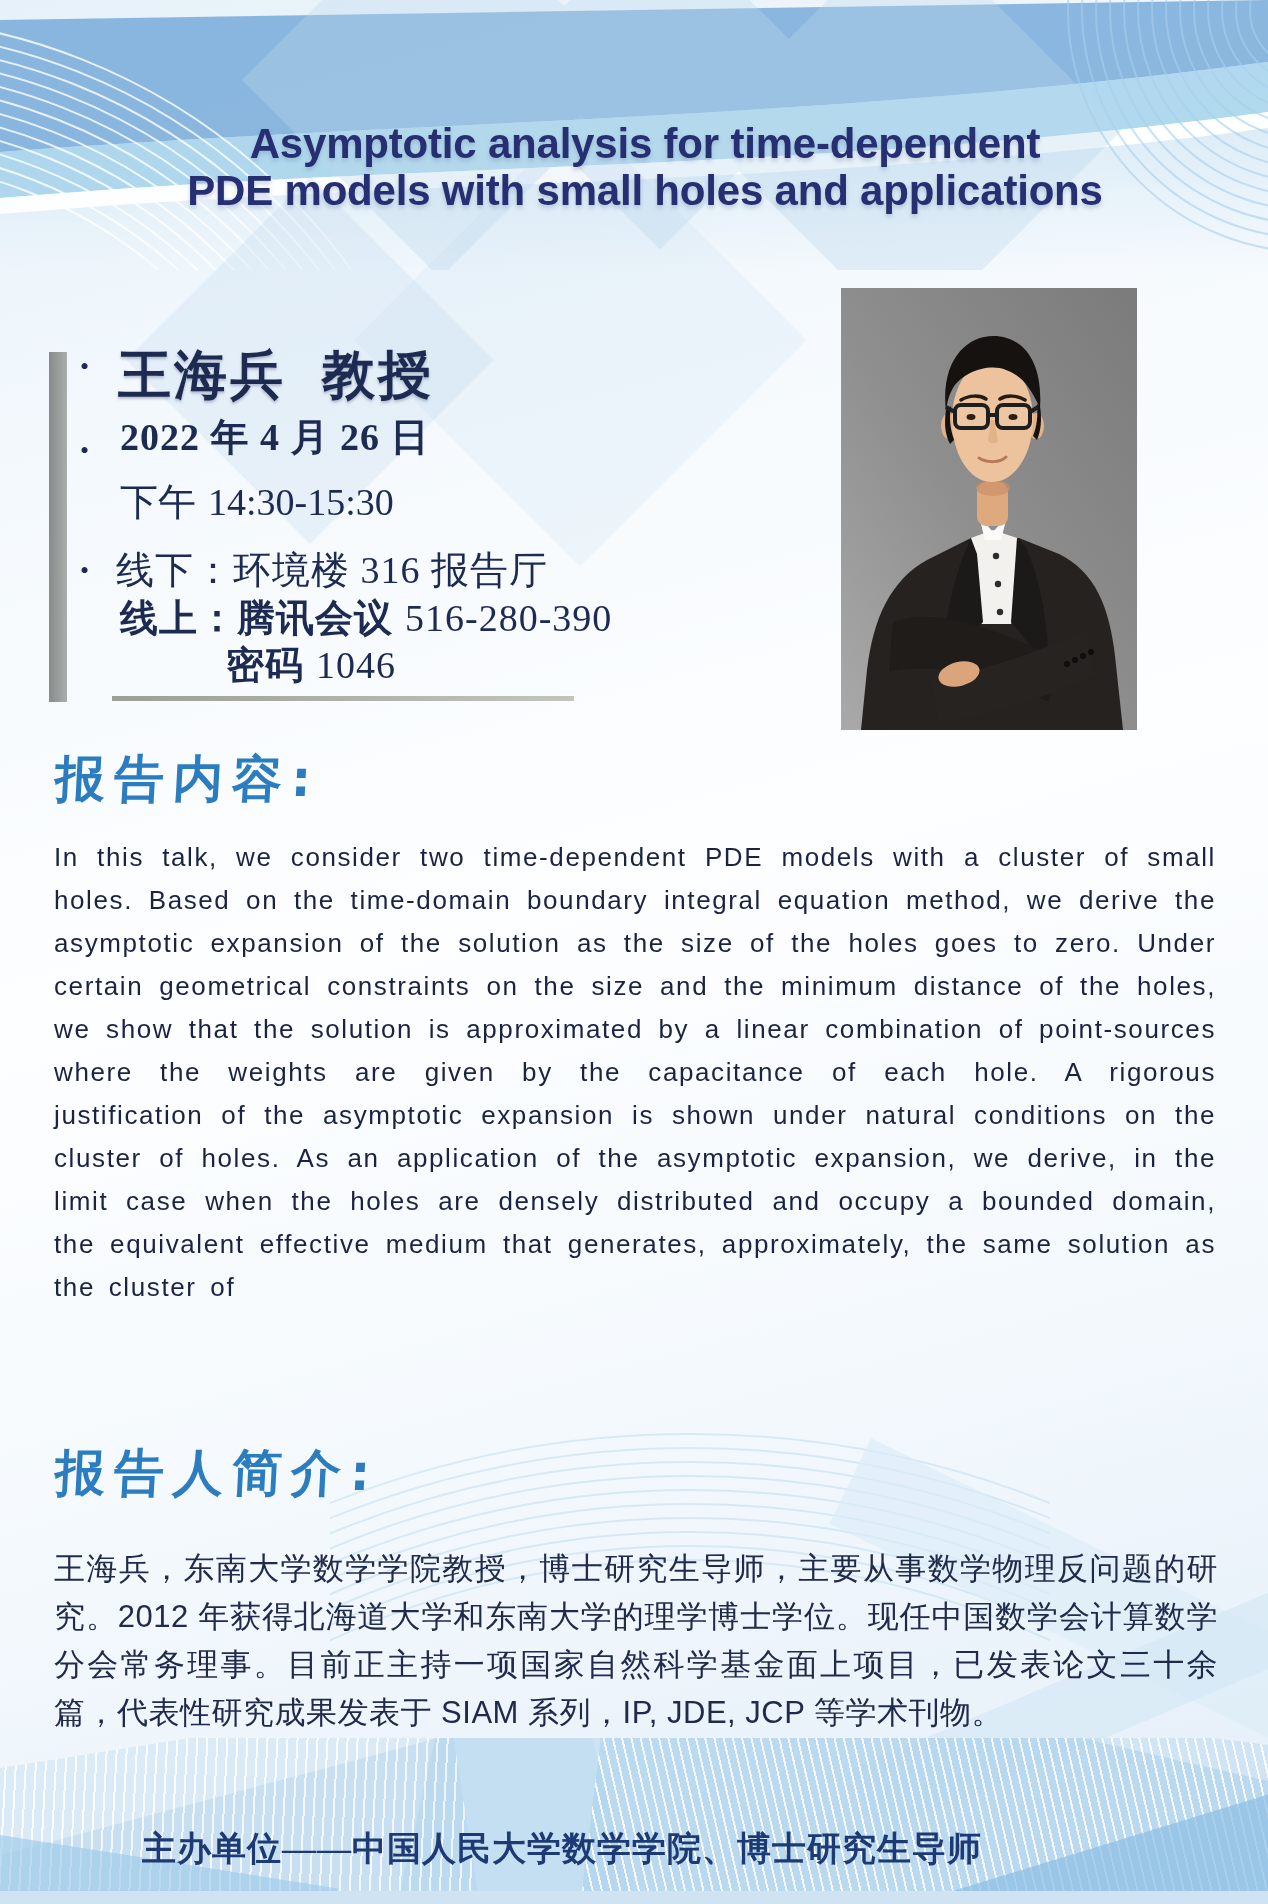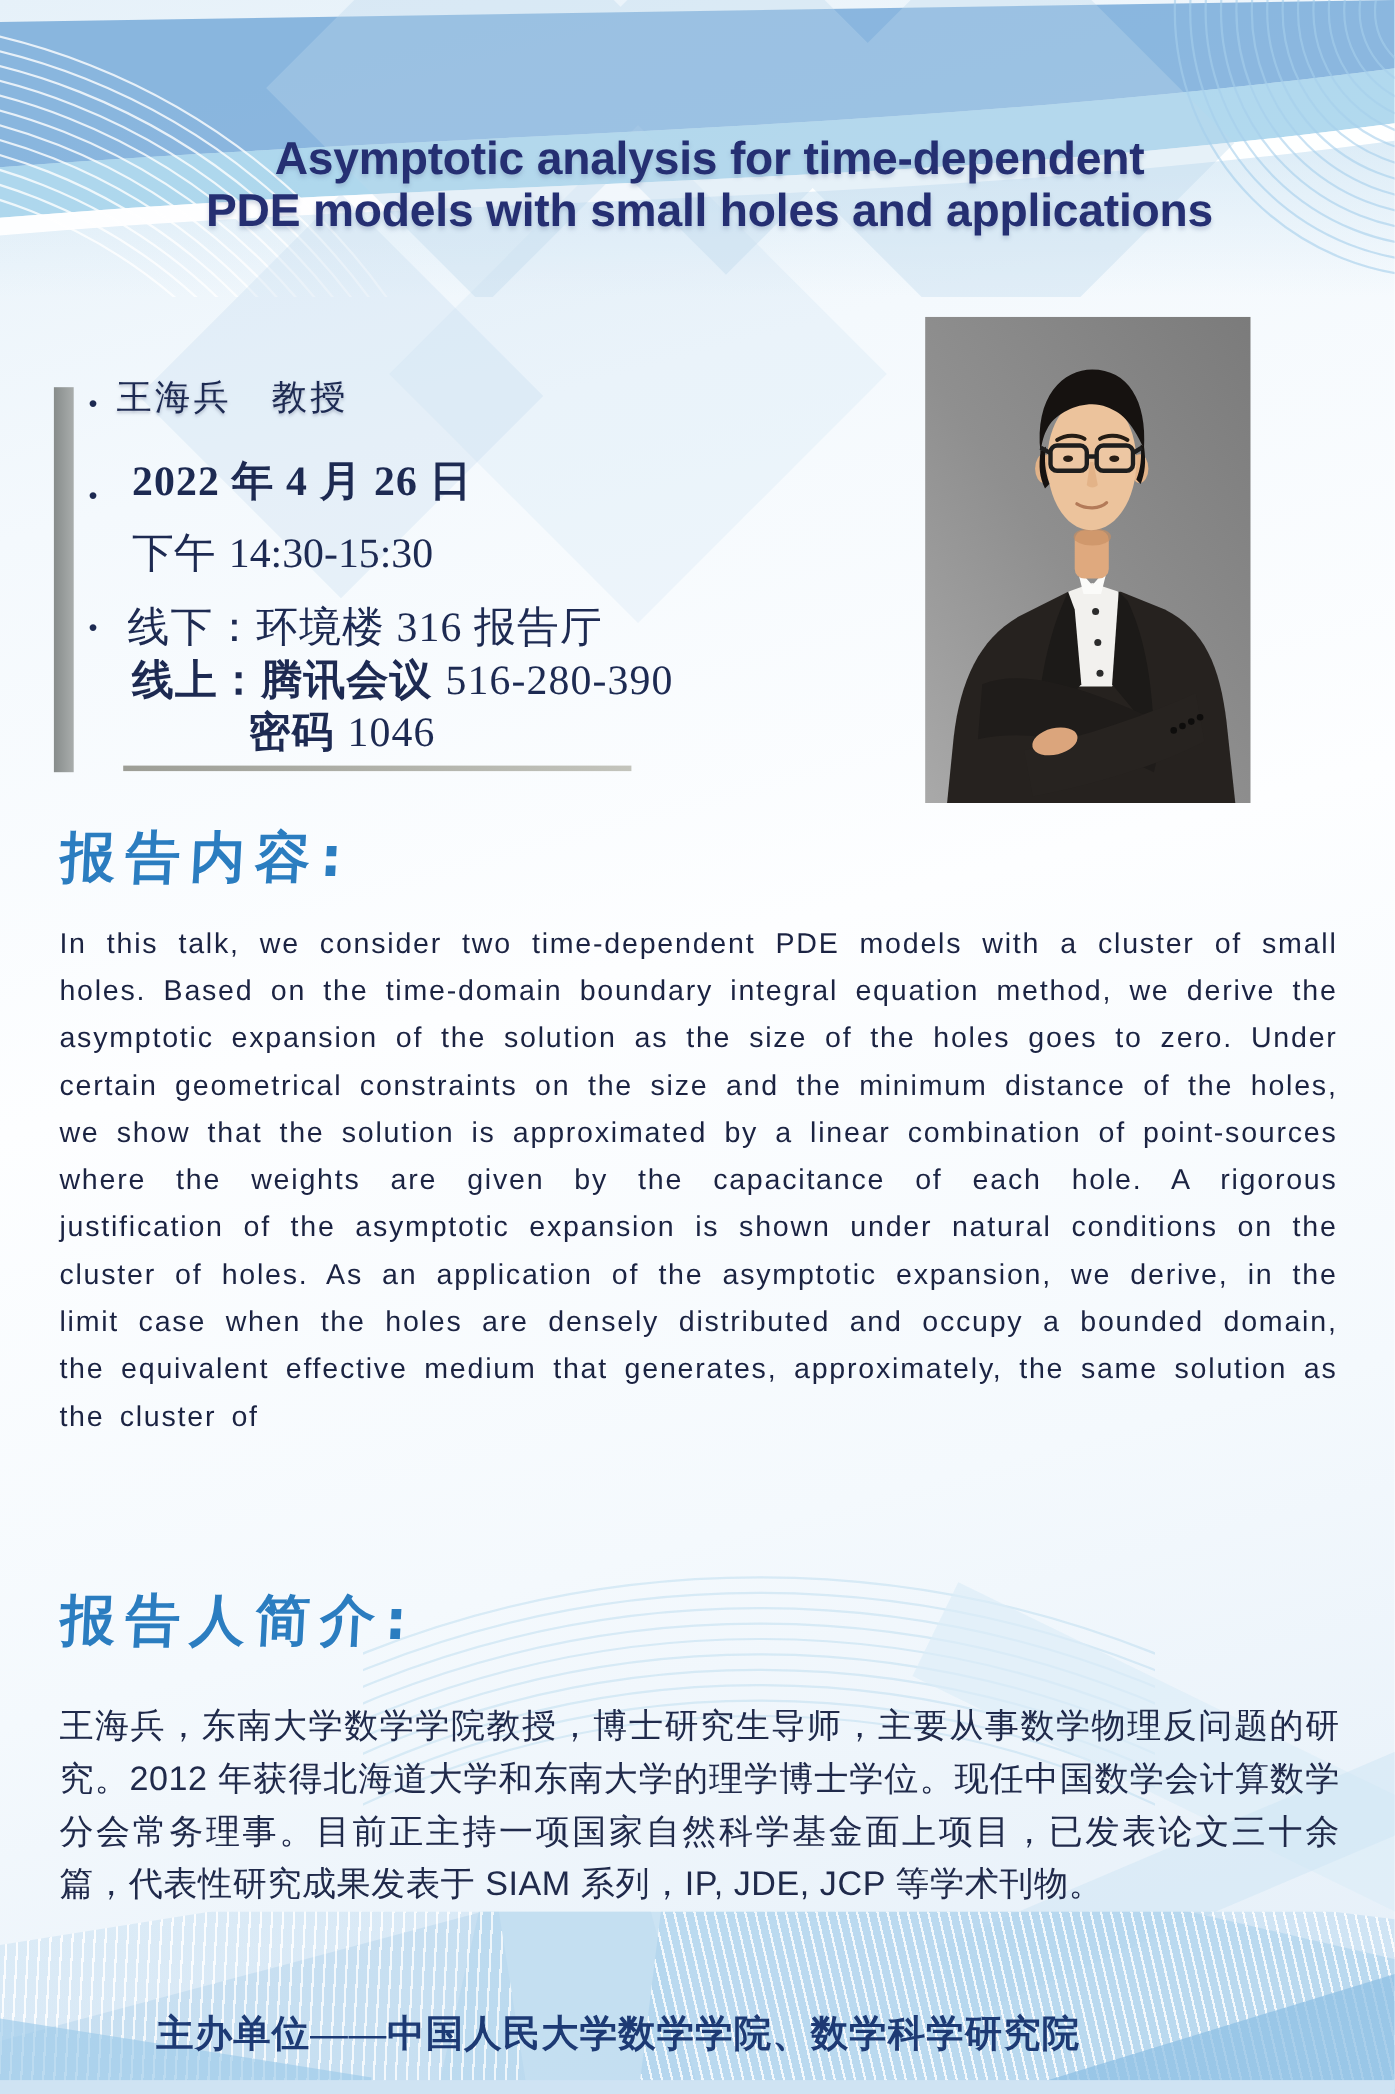--- a/index.html
+++ b/index.html
@@ -18,21 +18,21 @@
     color:#252f72;font-weight:bold;font-size:42px;line-height:47px;letter-spacing:-.2px;
     text-shadow:0 3px 4px rgba(110,130,165,.35);
   }
   
   .vbar{left:49px;top:352px;width:18px;height:350px;background:linear-gradient(90deg,#878c8b,#a9adac);}
   .info{font-family:"Liberation Serif","DejaVu Serif",serif;color:#1d2a52;white-space:nowrap;}
   .bullet{font-size:26px;color:#1d2a52;}
   .b-name{left:80px;top:352px;}
   .b-date{left:80px;top:436px;}
   .b-venue{left:80px;top:556px;}
-  .name-row{left:106px;top:340px;font-size:32px;font-weight:normal;letter-spacing:3px;text-shadow:0 2px 3px rgba(90,100,130,.4);}
+  .name-row{left:118px;top:340px;font-size:53px;font-weight:bold;letter-spacing:3px;text-shadow:0 2px 3px rgba(90,100,130,.4);}
   .name-row .honorific{margin-left:36px;}
   .date-row{left:120px;top:412px;font-size:38px;font-weight:bold;letter-spacing:1px;}
   .time-row{left:120px;top:477px;font-size:38px;}
   .venue-row{left:116px;top:545px;font-size:38px;letter-spacing:1px;}
   .online-row{left:120px;top:593px;font-size:38px;letter-spacing:1px;}
   .pass-row{left:226px;top:640px;font-size:38px;letter-spacing:1px;}
   .num{font-weight:normal;}
   .gap-l{margin-left:12px;}
   .gap-r{margin-right:12px;font-weight:bold;}
   .sep-line{left:112px;top:696px;width:462px;height:5px;background:linear-gradient(90deg,#9d9e96,#c3c4bc);}
@@ -240,16 +240,16 @@
   <div class="layer bio-body">王海兵，东南大学数学学院教授，博士研究生导师，主要从事数学物理反问题的研究。2012 年获得北海道大学和东南大学的理学博士学位。现任中国数学会计算数学分会常务理事。目前正主持一项国家自然科学基金面上项目，已发表论文三十余篇，代表性研究成果发表于 SIAM 系列，IP, JDE, JCP 等学术刊物。</div>
 
   <div class="layer bottom-band">
     <div class="bb bb1"></div>
     <div class="bb bb2"></div>
     <div class="bb bb3"></div>
     <div class="bb bb4"></div>
     <div class="bb bb5"></div>
     <div class="bb bb6"></div>
   </div>
-  <div class="layer footer-line">主办单位——中国人民大学数学学院、数学科学研究院</div>
+  <div class="layer footer-line">主办单位——中国人民大学数学学院、博士研究生导师</div>
   <div class="layer bottom-strip"></div>
 
 </div>
 
 </body></html>

